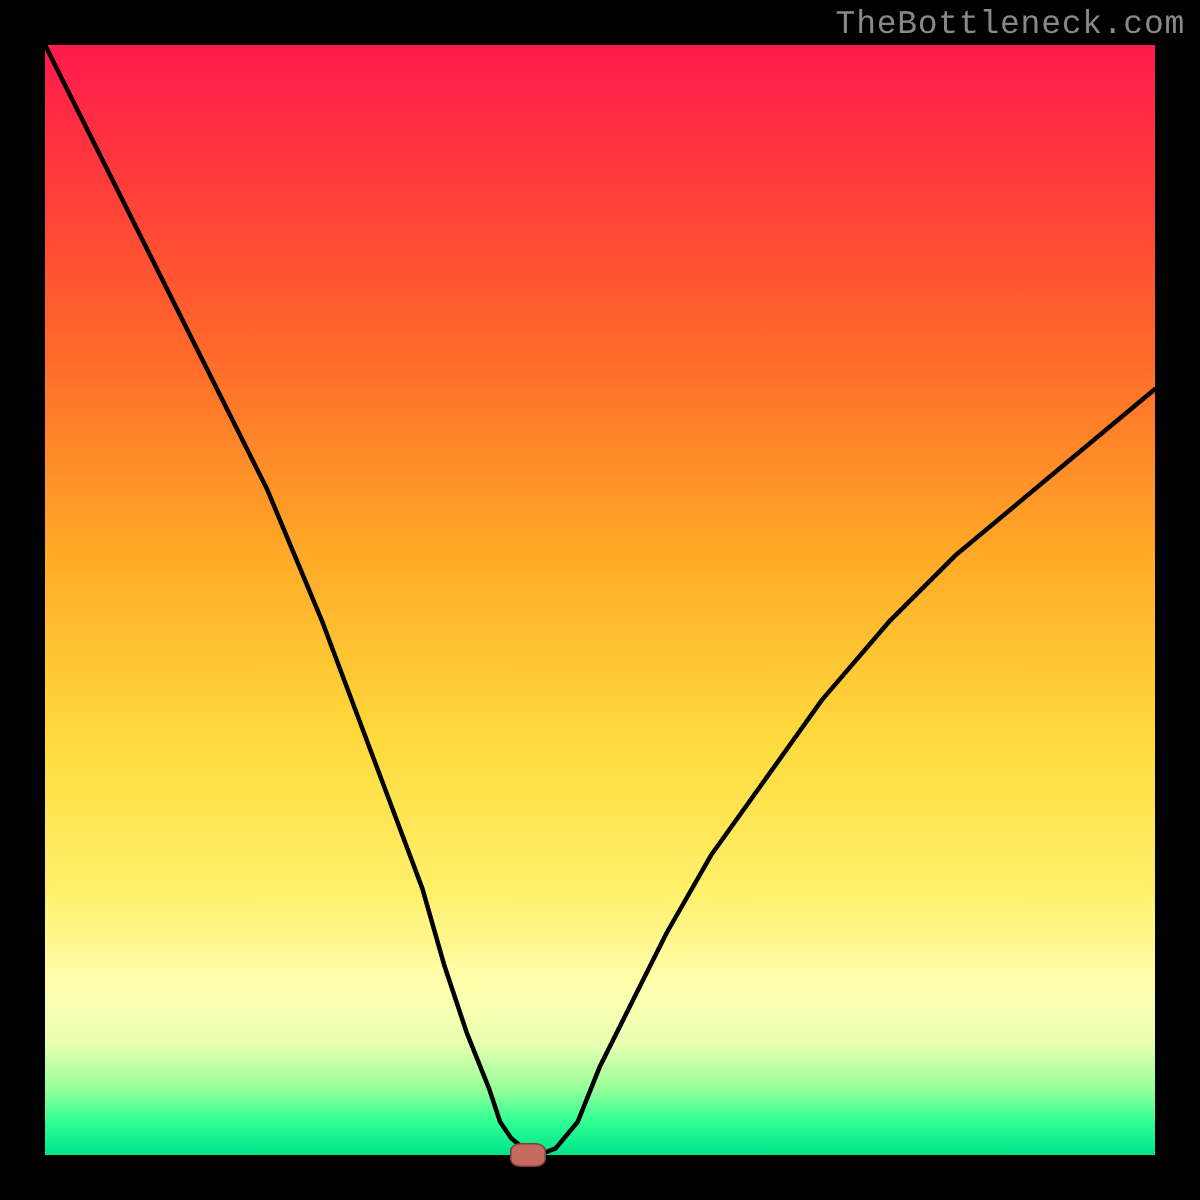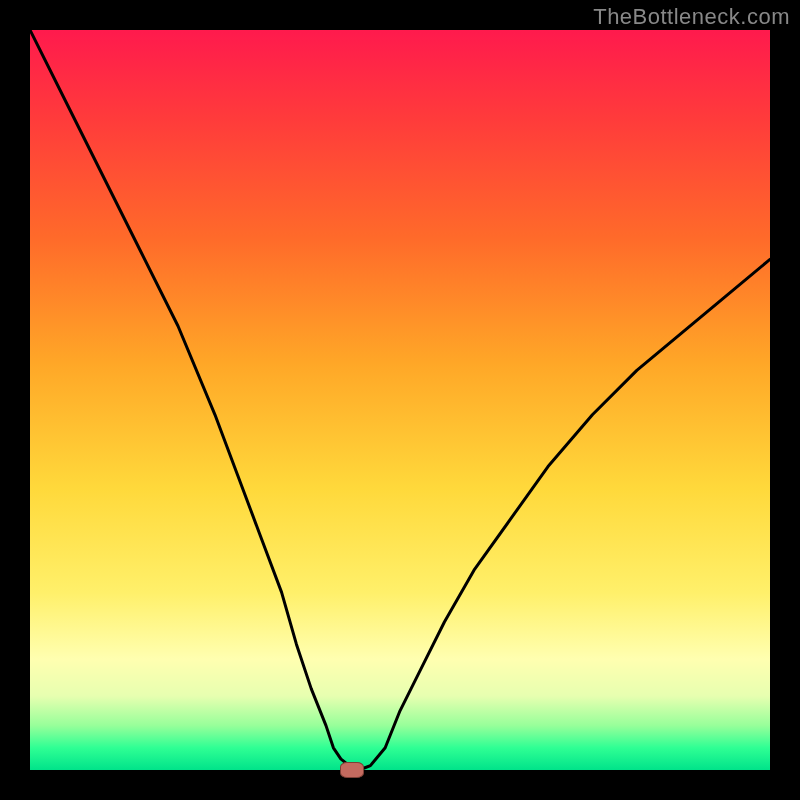--- a/index.html
+++ b/index.html
@@ -9,20 +9,21 @@
     height: 800px;
     overflow: hidden;
     background: #000;
     font-family: Arial, Helvetica, sans-serif;
   }
   .frame {
     position: relative;
     width: 800px;
     height: 800px;
     box-sizing: border-box;
+    font-family: Liberation Mono, monospace;
   }
   .plot-area {
     position: absolute;
     left: 30px;
     top: 30px;
     width: 740px;
     height: 740px;
     background: linear-gradient(
       to bottom,
       #ff1a4d 0%,

